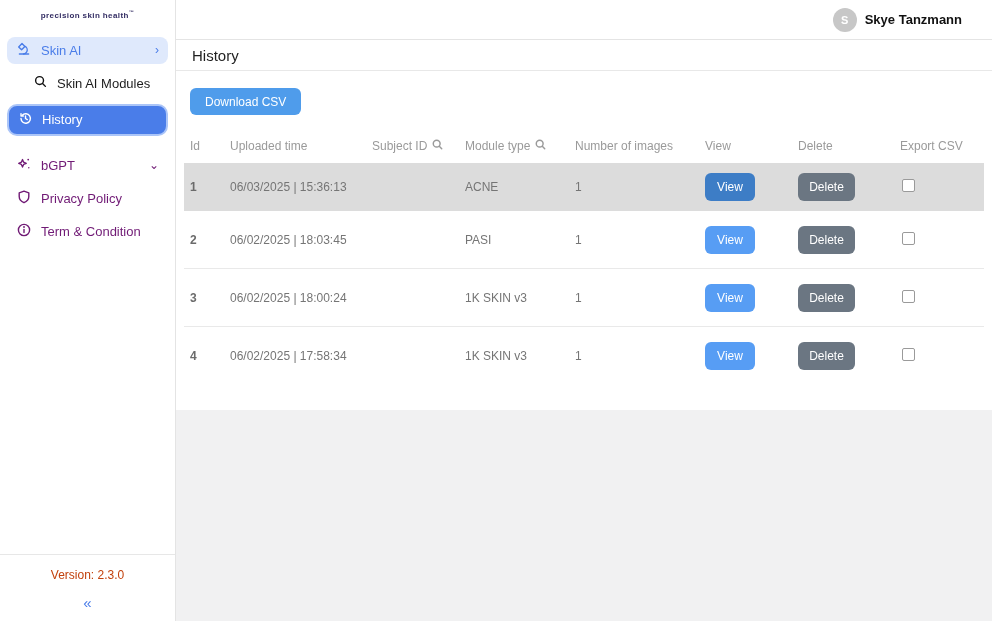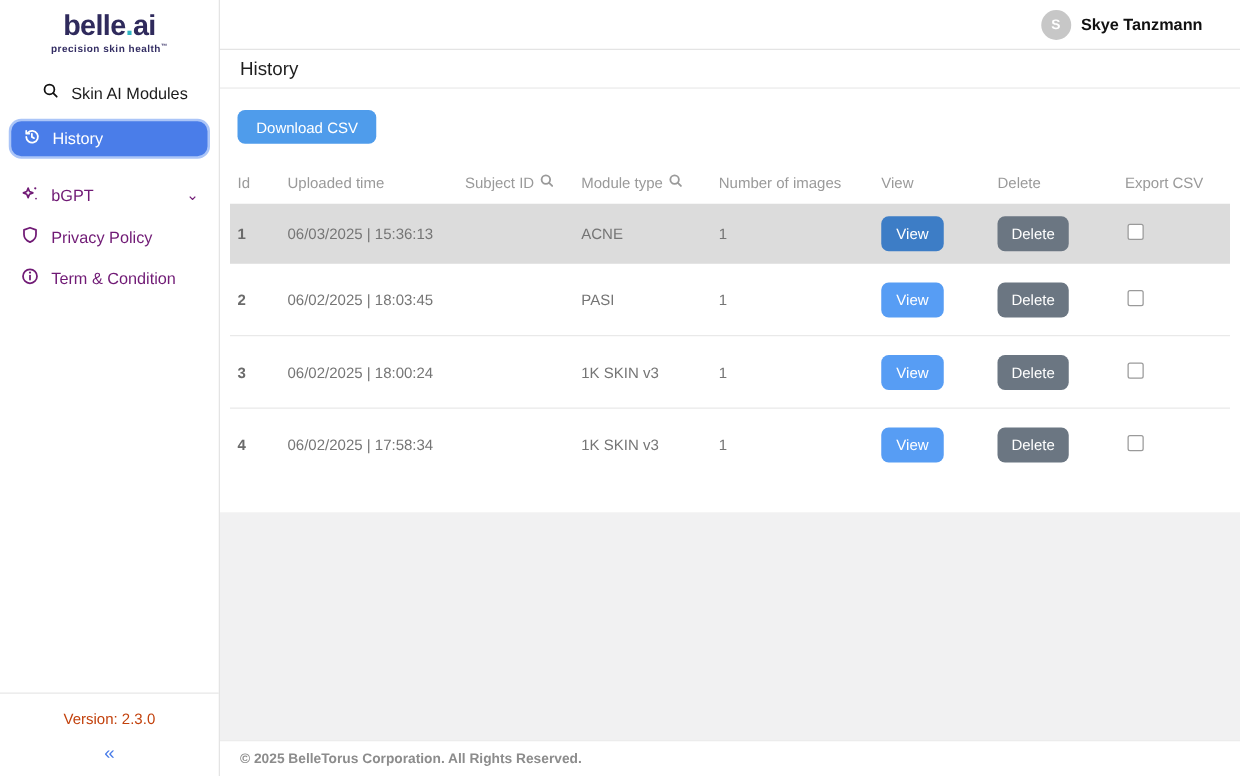--- a/index.html
+++ b/index.html
@@ -69,25 +69,36 @@
   .foot { height:29px; background:#fff; border-top:1px solid #ececec; display:flex; align-items:center;
           padding-left:16px; font-size:11px; font-weight:700; color:#8c8c8c; }
 </style>
 </head>
 <body>
 
 <div class="app">
 
   <aside class="sidebar">
     <div class="logo">
-      <div class="logo-text"><span>belle</span><span class="dot">.</span><span>ai</span></div>
       <div class="tagline"><span>precision skin health</span><sup>™</sup></div>
     </div>
 
     <nav class="nav">
+      <div class="nav-item parent-active">
+        <span>
+          <svg width="16" height="16" viewBox="0 0 16 16" fill="none" stroke="currentColor" stroke-width="1.4" stroke-linecap="round" stroke-linejoin="round">
+            <path d="M6 2.6l2.9 2.9-3.3 3.3L2.7 5.9z"></path>
+            <path d="M9 5.4c1.9 1 2.8 3.3 1.8 5.3-.6 1.3-1.9 2.2-3.3 2.3"></path>
+            <path d="M3.4 13h9.2"></path>
+          </svg>
+        </span>
+        <span>Skin AI</span>
+        <span class="spacer"></span>
+        <span class="chev">›</span>
+      </div>
 
       <div class="nav-item sub">
         <span>
           <svg width="15" height="15" viewBox="0 0 16 16" fill="none" stroke="#111" stroke-width="1.5" stroke-linecap="round">
             <circle cx="7" cy="7" r="4.2"></circle>
               <path d="M10.2 10.2l3 3"></path>
           </svg>
         </span>
         <span>Skin AI Modules</span>
       </div>
@@ -227,17 +238,14 @@
         <div>1K SKIN v3</div>
         <div>1</div>
         <div><button class="btn-view">View</button></div>
         <div><button class="btn-delete">Delete</button></div>
         <div><input type="checkbox" class="cb" style=""></div>
       </div>
     </div>
 
     <div class="filler"></div>
 
-    <div class="foot">
-      <span>© 2025 BelleTorus Corporation. All Rights Reserved.</span>
-    </div>
   </div>
 </div>
 
 </body></html>

